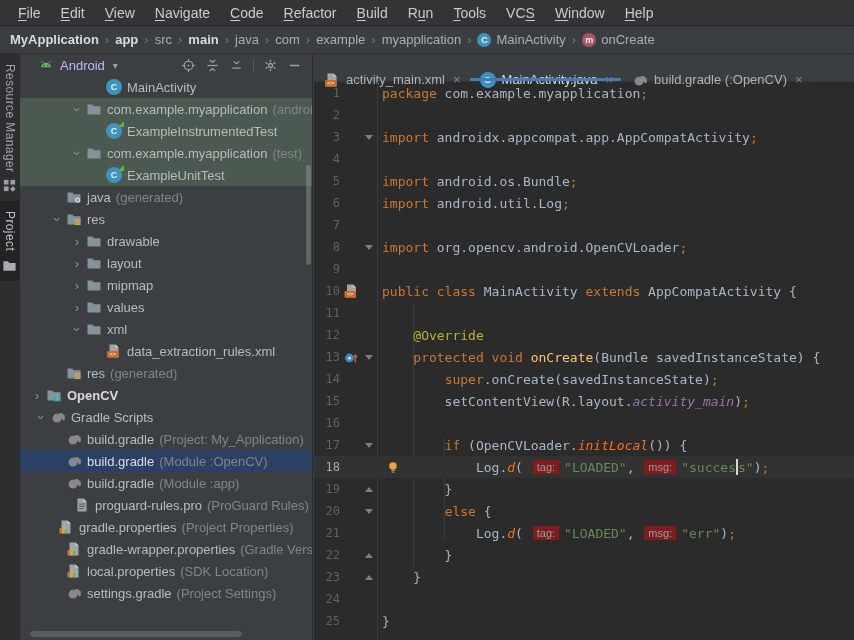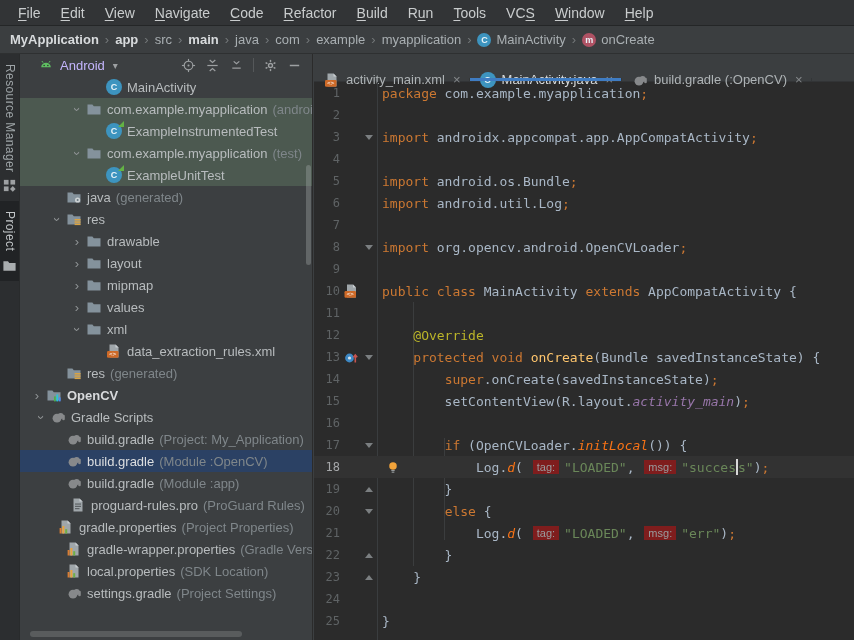--- a/index.html
+++ b/index.html
@@ -437,21 +437,21 @@
           <span class="ticon">
             <svg viewBox="0 0 16 16" fill="#87898B">
               <circle cx="7" cy="9.2" r="4.4"></circle>
               <circle cx="10.6" cy="7" r="3"></circle>
               <rect x="12.2" y="5.8" width="2.6" height="5.4" rx="1.3"></rect>
             </svg>
           </span>
           <span class="tlabel">build.gradle</span>
           <span class="tann">(Module :app)</span>
         </div>
-        <div class="trow" style="padding-left: 32px;">
+        <div class="trow" style="padding-left: 16px; margin-left: 20px;">
           <span class="chevslot"></span>
           <span class="ticon">
             <svg viewBox="0 0 16 16">
               <path d="M3.5 1.5h6l3 3v10h-9z" fill="#9FA6AA"></path>
               <path d="M9.5 1.5l3 3h-3z" fill="#C9CED1"></path>
               <rect x="5" y="6.5" width="6" height="1.1" fill="#565B5E"></rect>
               <rect x="5" y="8.8" width="6" height="1.1" fill="#565B5E"></rect>
               <rect x="5" y="11.1" width="4.5" height="1.1" fill="#565B5E"></rect>
             </svg>
           </span>

